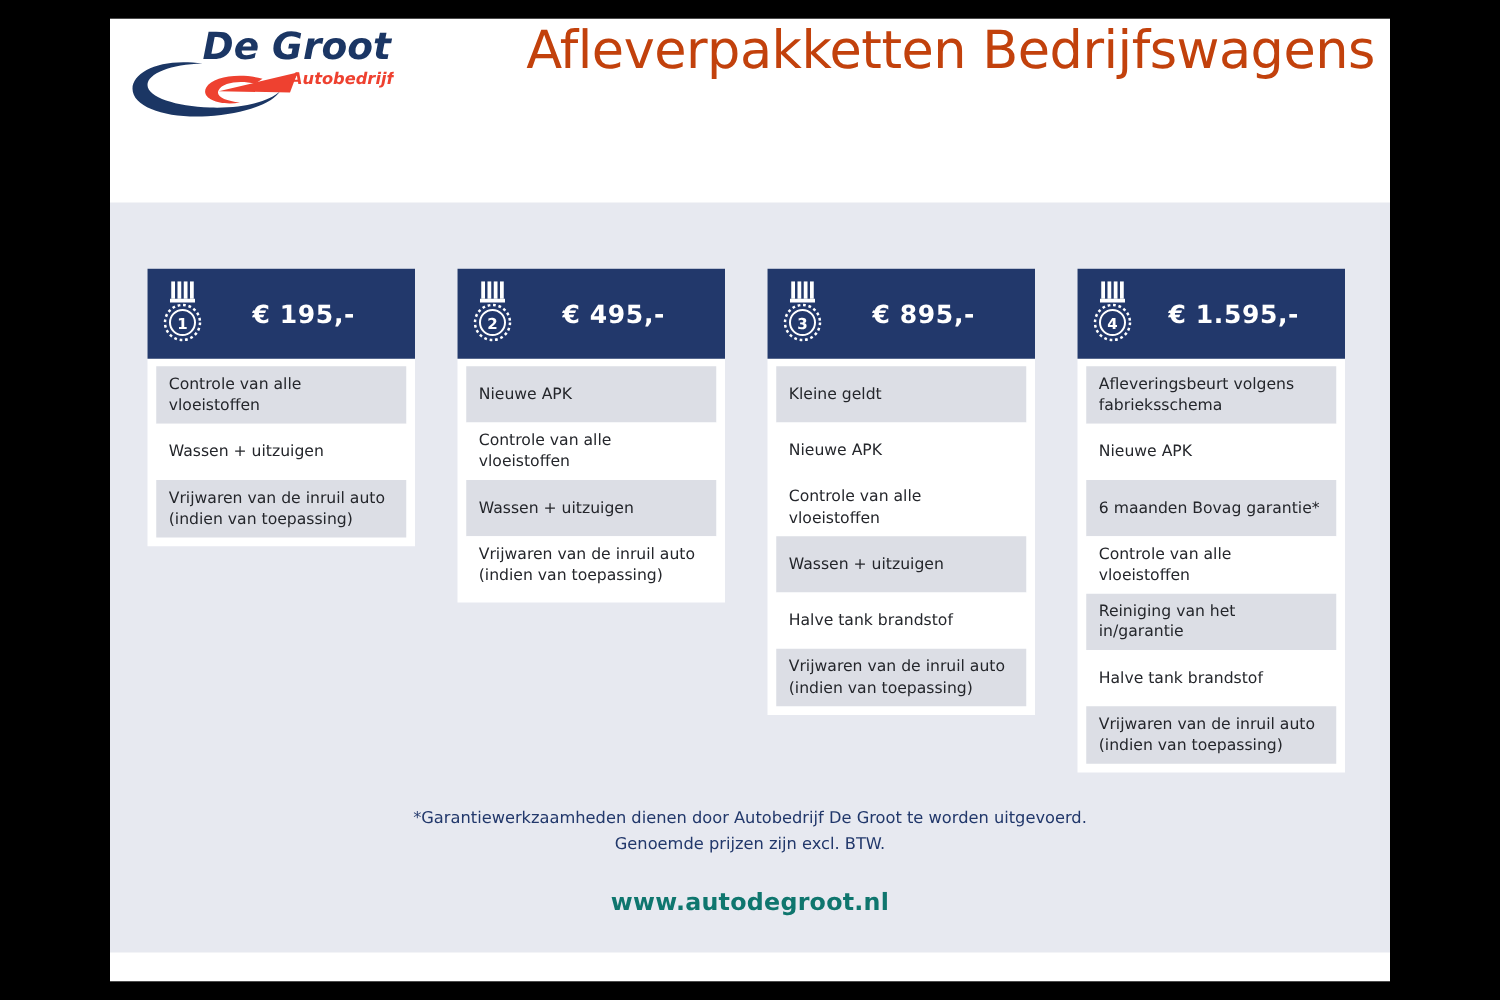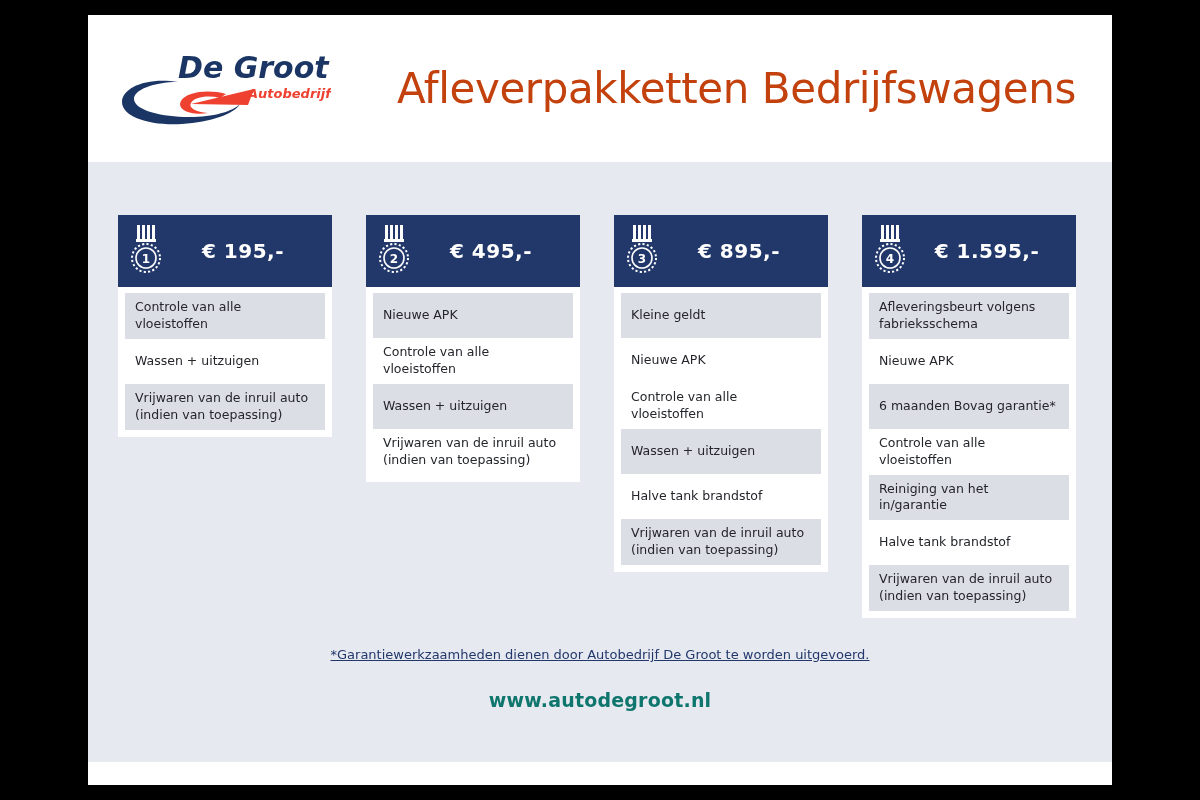--- a/index.html
+++ b/index.html
@@ -20,22 +20,23 @@
     height: 770px;
     background: #ffffff;
     overflow: hidden;
   }
 
   
   .header {
     height: 147px;
     background: #ffffff;
     display: flex;
-    align-items: center;
-    padding-left: 28px;
+    align-items: flex-start;
+    padding-left: 12px;
+    gap: 40px;
   }
 
   .logo {
     width: 215px;
     height: 86px;
     position: relative;
     flex: 0 0 auto;
   }
   .logo svg { display: block; width: 215px; height: 86px; }
 
@@ -110,21 +111,21 @@
 
   
   .notes {
     margin-top: 26px;
     text-align: center;
     color: #22386B;
     font-size: 13px;
     line-height: 1.65;
     font-family: "DejaVu Sans", sans-serif;
   }
-  .notes div { white-space: nowrap; text-decoration: underline; }
+  .notes div { white-space: nowrap; }
 
   .website {
     margin-top: 24px;
     text-align: center;
     color: #0f766e;
     font-size: 19px;
     font-weight: bold;
     letter-spacing: 0.2px;
     font-family: "DejaVu Sans", sans-serif;
   }
@@ -268,19 +269,20 @@
           <div class="card-row shaded">Reiniging van het in/garantie</div>
           <div class="card-row plain">Halve tank brandstof</div>
           <div class="card-row shaded">Vrijwaren van de inruil auto (indien van toepassing)</div>
         </div>
       </div>
 
     </div>
 
     <div class="notes">
       <div>*Garantiewerkzaamheden dienen door Autobedrijf De Groot te worden uitgevoerd.</div>
+      <div>Genoemde prijzen zijn excl. BTW.</div>
     </div>
 
     <div class="website">www.autodegroot.nl</div>
   </div>
 
   <div class="footer-strip"></div>
 </div>
 
 </body></html>

